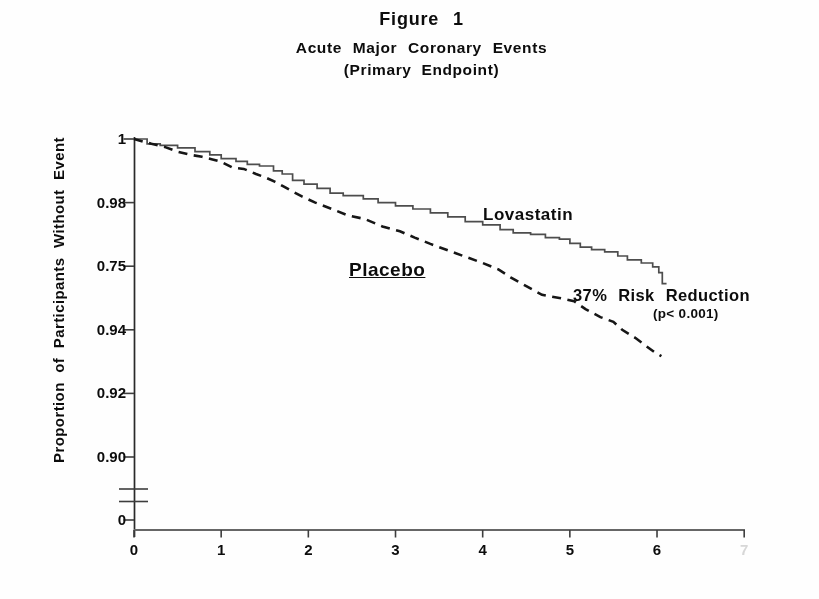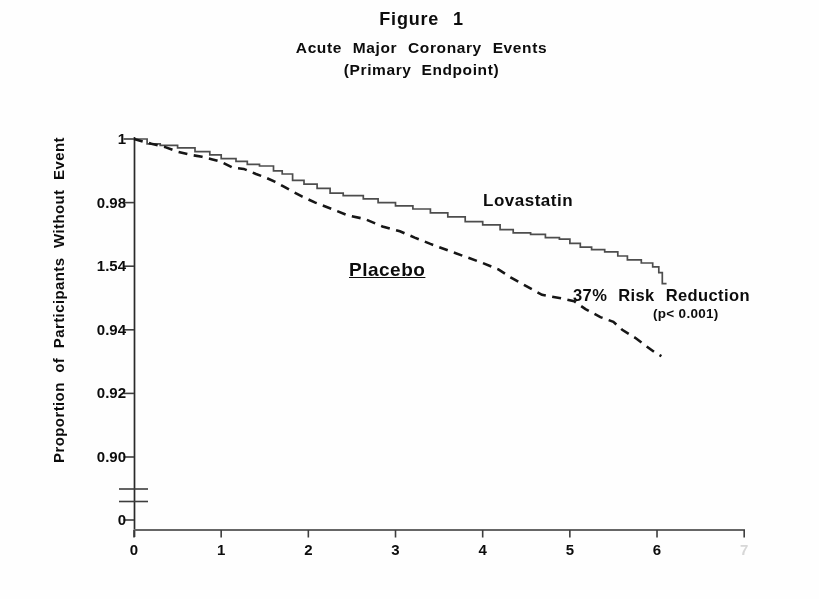--- a/index.html
+++ b/index.html
@@ -70,23 +70,23 @@
       <div class="tick-label x" style="left: 134px;">0</div>
       <div class="tick-label x" style="left: 221.17px;">1</div>
       <div class="tick-label x" style="left: 308.34px;">2</div>
       <div class="tick-label x" style="left: 395.51px;">3</div>
       <div class="tick-label x" style="left: 482.68px;">4</div>
       <div class="tick-label x" style="left: 569.85px;">5</div>
       <div class="tick-label x" style="left: 657.02px;">6</div>
       <div class="tick-label x faint" style="left: 744.19px;">7</div>
       <div class="tick-label y" style="top: 130px;">1</div>
       <div class="tick-label y" style="top: 193.6px;">0.98</div>
-      <div class="tick-label y" style="top: 257.2px;">1.54</div>
+      <div class="tick-label y" style="top: 257.2px;">0.75</div>
       <div class="tick-label y" style="top: 320.8px; text-align: right;">0.94</div>
       <div class="tick-label y" style="top: 384.4px;">0.92</div>
       <div class="tick-label y" style="top: 448px;">0.90</div>
       <div class="tick-label y" style="top: 511px;">0</div>
-      <div class="ann lovastatin-label" style="left: 483px; top: 191px;">Lovastatin</div>
+      <div class="ann lovastatin-label" style="left: 483px; top: 205px;">Lovastatin</div>
       <div class="ann placebo-label" style="left: 349px; top: 259px;">Placebo</div>
       <div class="ann risk-reduction-label" style="left: 573px; top: 286px;">37% Risk Reduction</div>
       <div class="ann p-value-label" style="left: 624px; top: 306px; margin-left: 29px;">(p&lt; 0.001)</div>
     </div>
 </div>
 
 </body></html>

